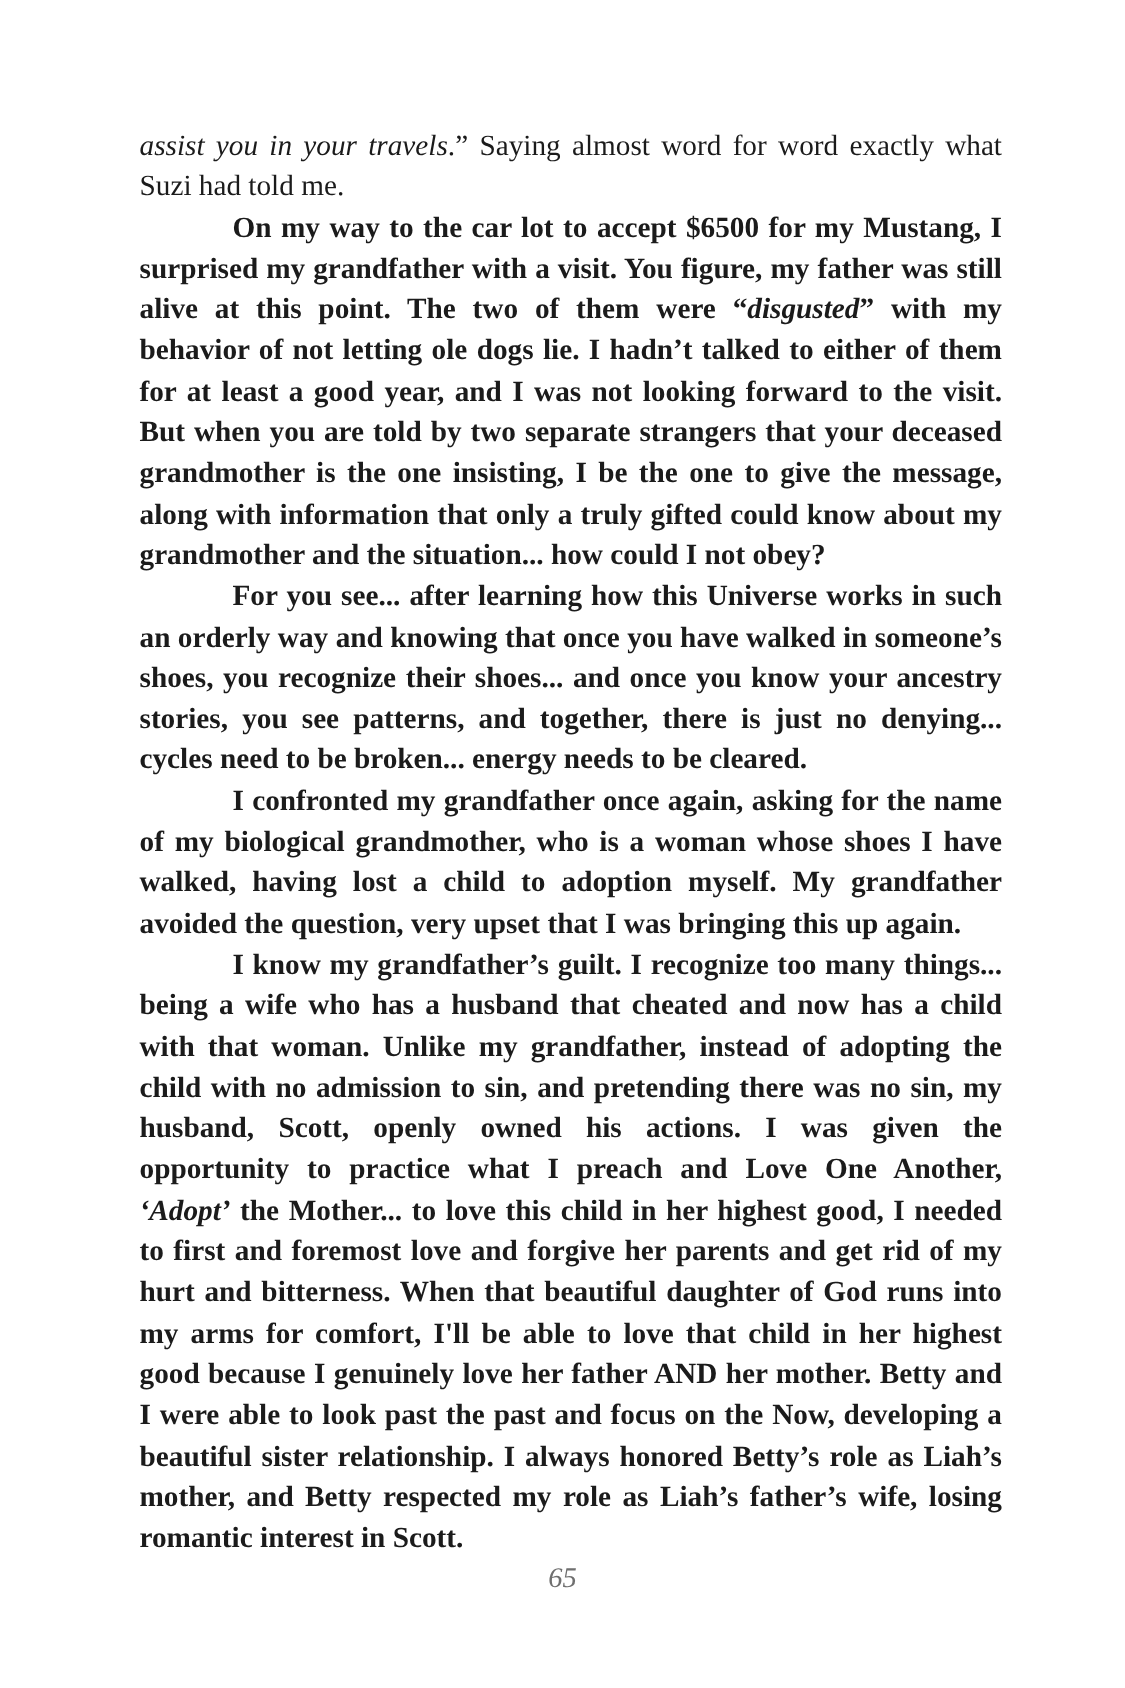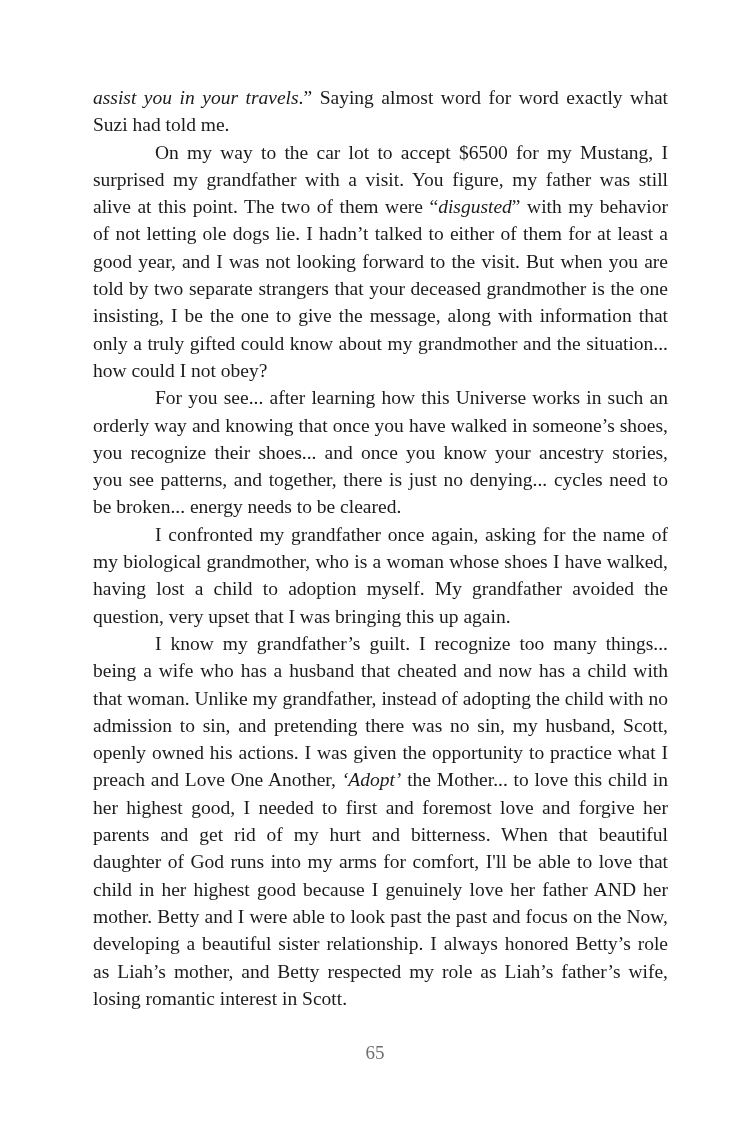--- a/index.html
+++ b/index.html
@@ -30,35 +30,37 @@
     line-height: 27.3px;
     text-align: justify;
   }
   .para {
     margin: 0;
     padding: 0;
     text-indent: 0;
   }
   .para.indent {
     text-indent: 62px;
+    font-weight: bold;
   }
   .italic {
     font-style: italic;
   }
   .page-footer {
     position: absolute;
     top: 1031px;
     left: 0;
     width: 750px;
     text-align: center;
     font-size: 19px;
     line-height: 24px;
   }
   .page-number {
     color: #6f6f6f;
+    font-style: italic;
   }
 </style>
 </head>
 <body>
 
 <main class="page">
   <section class="text-block" id="text-block">
       <p class="para"><span class="italic">assist you in your travels</span><span>.” Saying almost word for word exactly what Suzi had told me.</span></p>
       <p class="para indent"><span>On my way to the car lot to accept $6500 for my Mustang, I surprised my grandfather with a visit. You figure, my father was still alive at this point. The two of them were “</span><span class="italic">disgusted</span><span>” with my behavior of not letting ole dogs lie. I hadn’t talked to either of them for at least a good year, and I was not looking forward to the visit. But when you are told by two separate strangers that your deceased grandmother is the one insisting, I be the one to give the message, along with information that only a truly gifted could know about my grandmother and the situation... how could I not obey?</span></p>
       <p class="para indent"><span>For you see... after learning how this Universe works in such an orderly way and knowing that once you have walked in someone’s shoes, you recognize their shoes... and once you know your ancestry stories, you see patterns, and together, there is just no denying... cycles need to be broken... energy needs to be cleared.</span></p>

